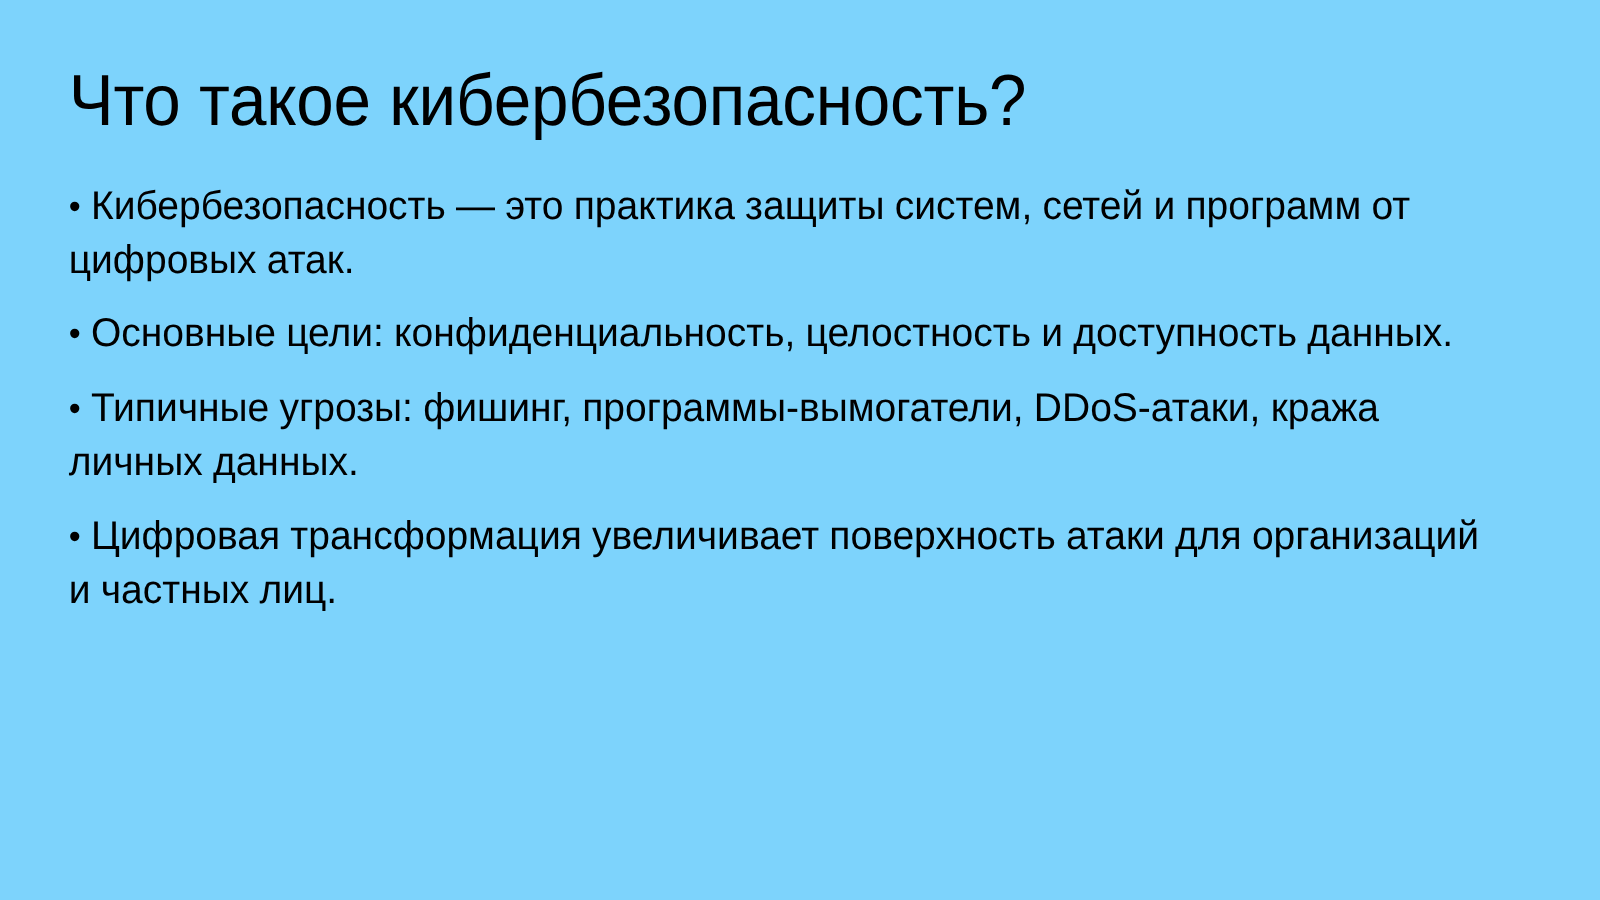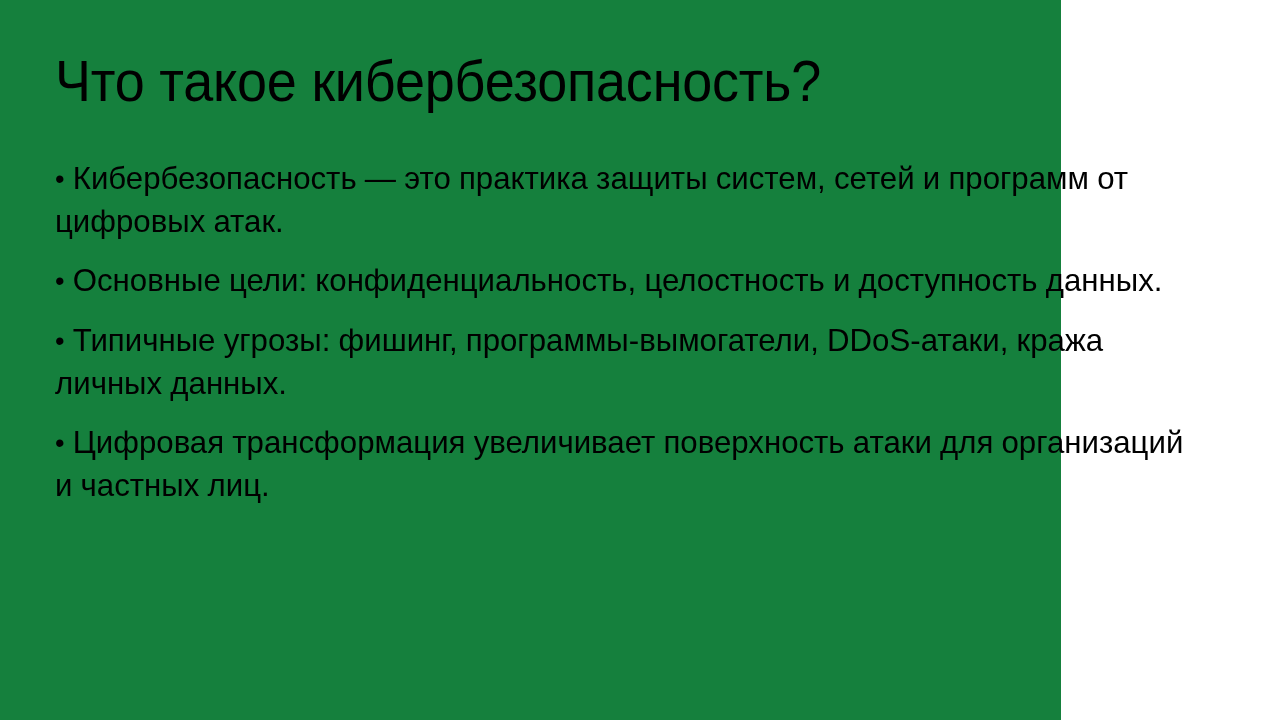--- a/index.html
+++ b/index.html
@@ -11,23 +11,23 @@
   body {
     width: 1280px;
     height: 720px;
     background: #ffffff;
     font-family: "Liberation Sans", "DejaVu Sans", sans-serif;
     overflow: hidden;
   }
 
   .slide {
     position: relative;
-    width: 1061px;
+    width: 1280px;
     height: 720px;
-    background: #15803d;
+    background: #7dd3fc;
     box-sizing: border-box;
     text-decoration: underline;
   }
 
   
   .slide-title {
     position: absolute;
     left: 55px;
     top: 46px;
     width: 1170px;
@@ -40,21 +40,21 @@
     color: #000000;
     white-space: nowrap;
     transform: scaleX(0.93);
     transform-origin: left top;
   }
 
   
   .body-block {
     position: absolute;
     left: 55px;
-    top: 157px;
+    top: 143px;
     width: 1168px;
   }
 
   .bullet-para {
     margin: 0 0 0 0;
     padding: 0;
     font-family: "Liberation Sans", "DejaVu Sans", sans-serif;
     font-weight: 400;
     font-size: 32px;
     line-height: 42px;

